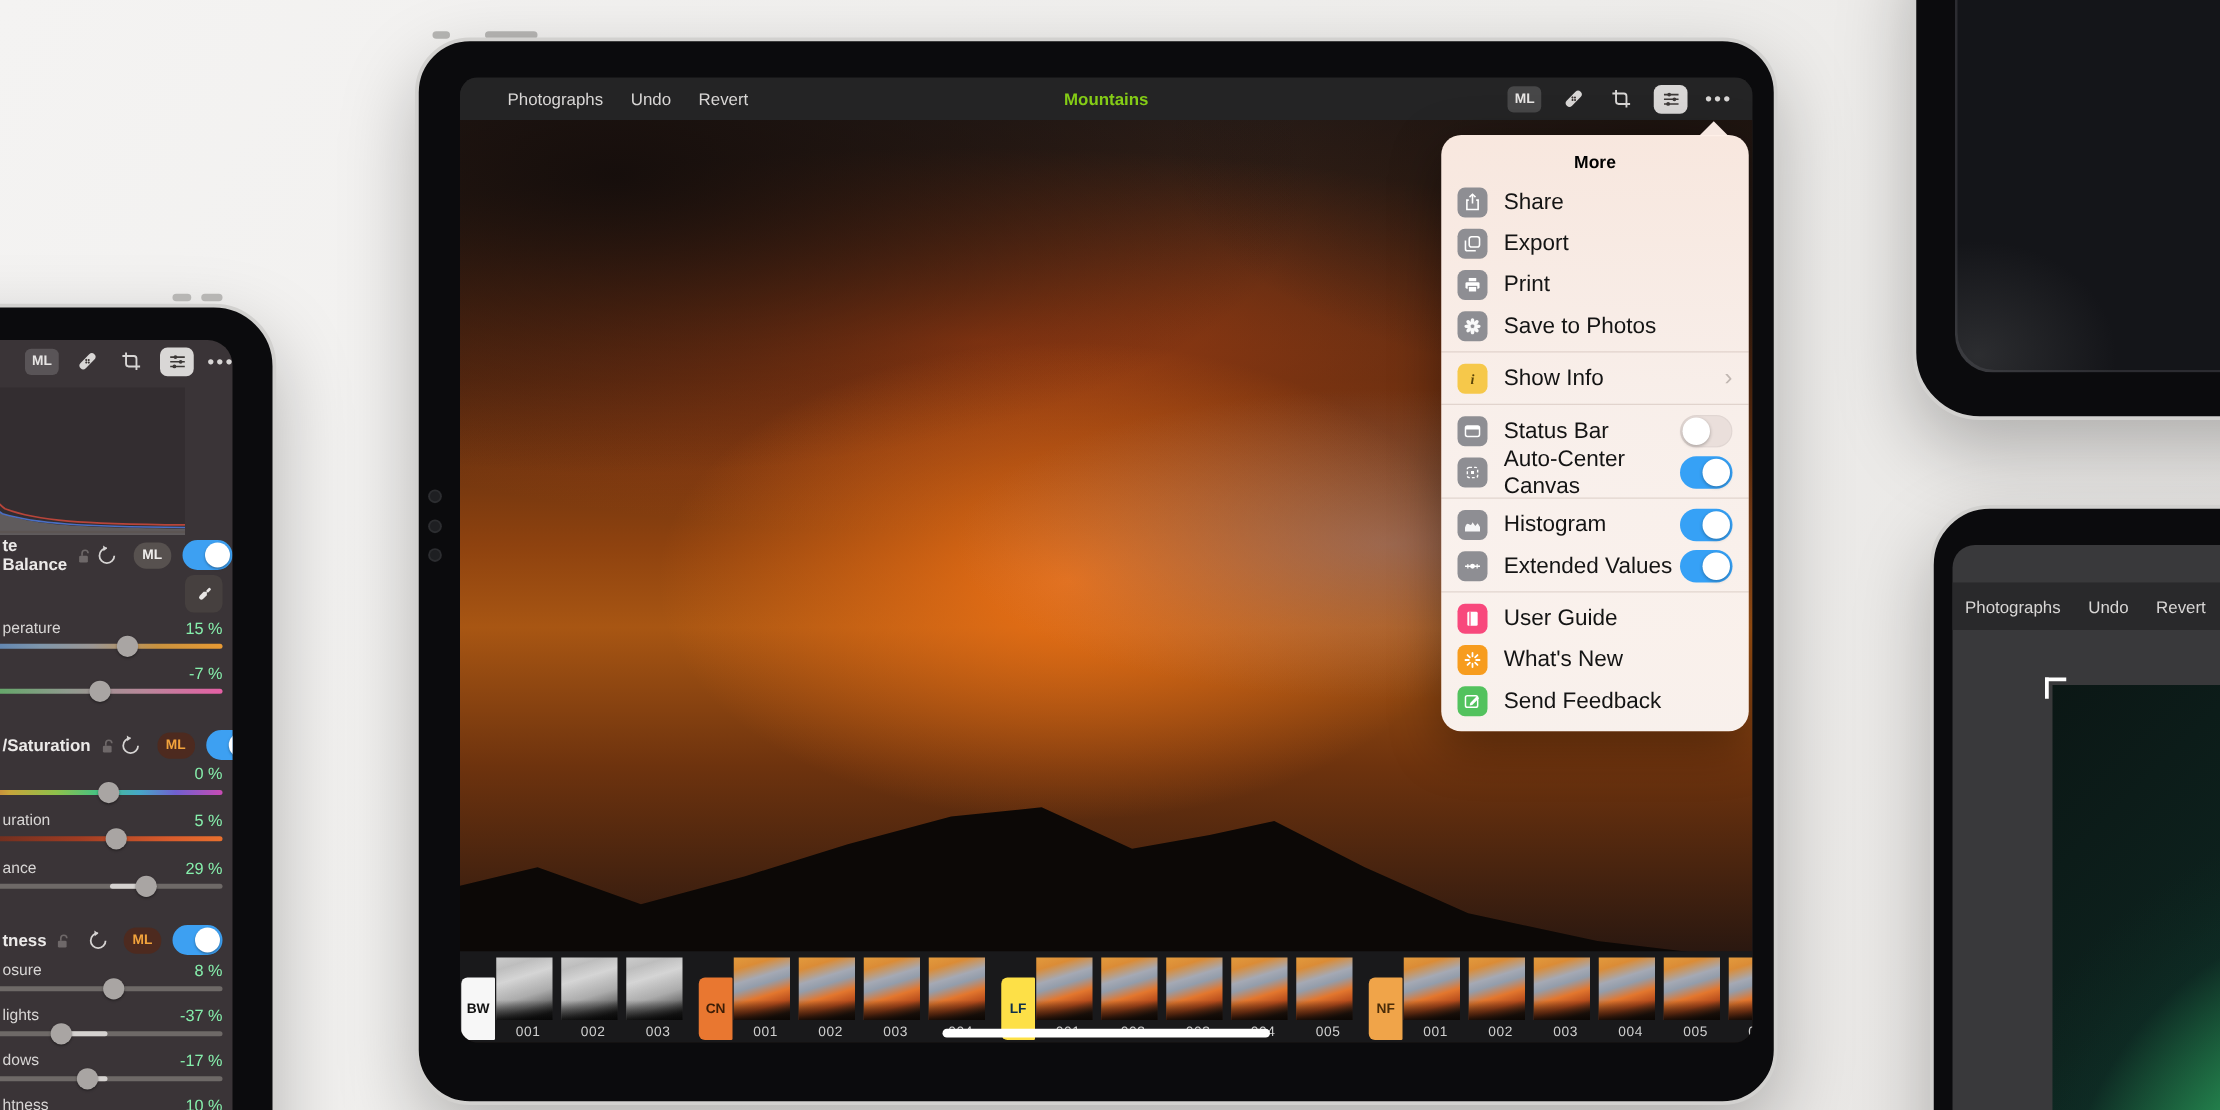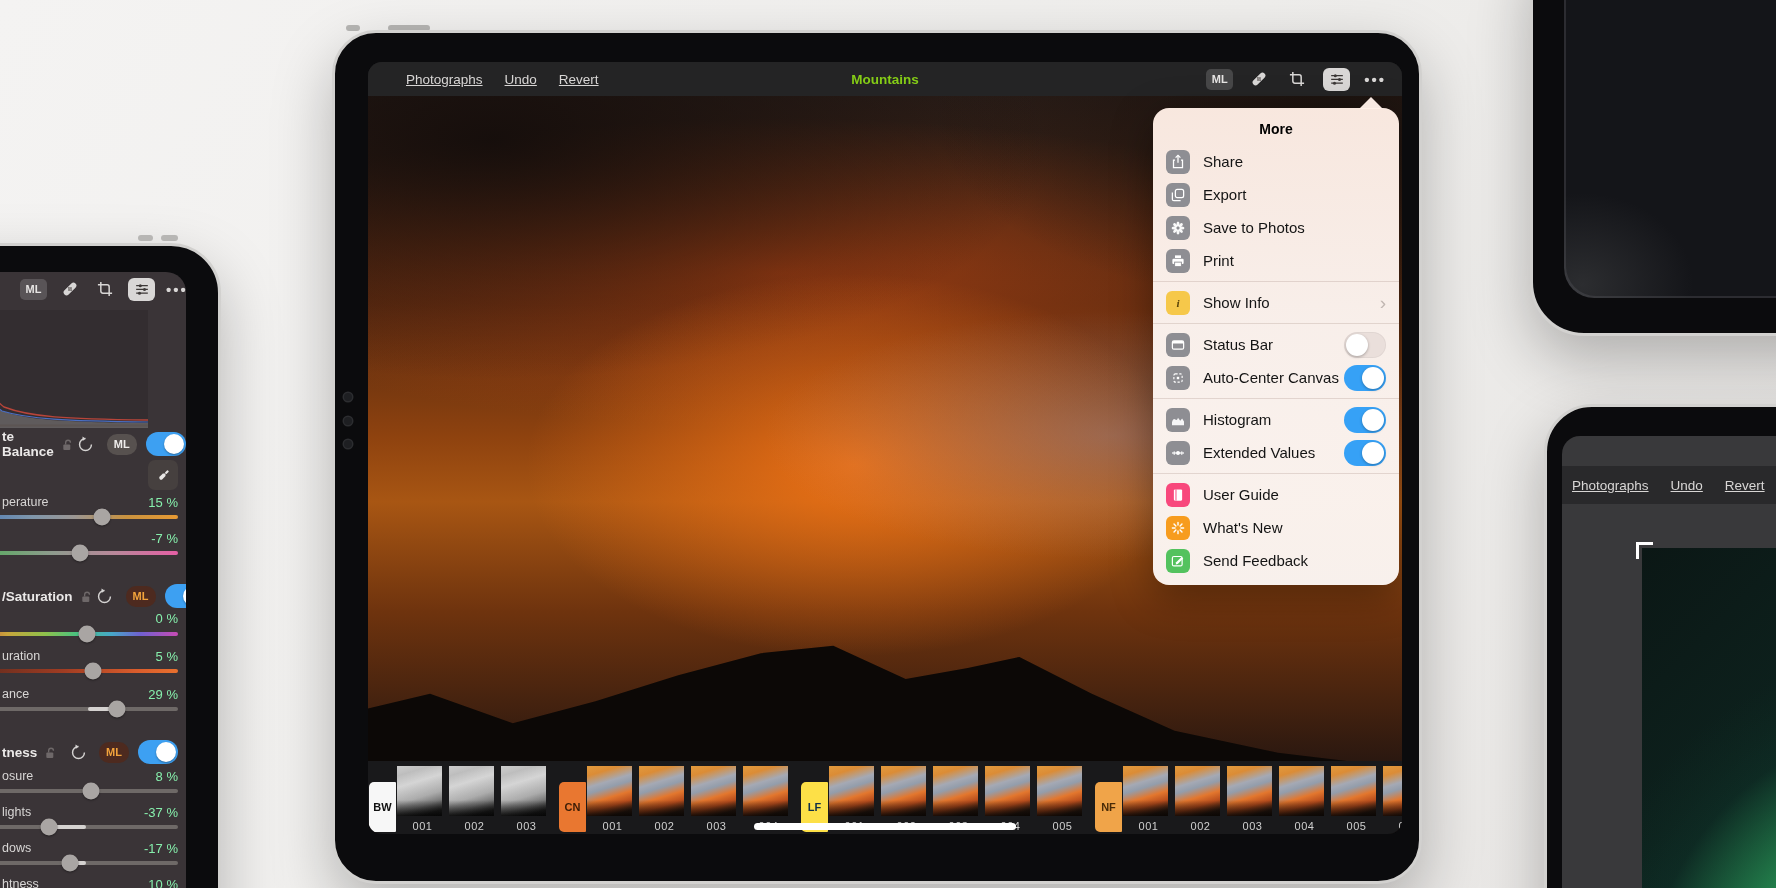--- a/index.html
+++ b/index.html
@@ -7,21 +7,21 @@
   #stage{position:relative;width:1776px;height:888px;overflow:hidden;
          background:linear-gradient(120deg,#f4f3f2 0%,#efeeec 55%,#e7e5e3 100%);}
   .ipad-body{position:absolute;background:#0b0b0d;border:3px solid #d2d1cf;
              box-shadow:0 24px 60px rgba(0,0,0,0.25);}
   .screen{position:absolute;overflow:hidden;}
   .edge-btn{position:absolute;background:#b7b6b4;border-radius:3px;}
 
   
   .tbar{position:absolute;left:0;right:0;display:flex;align-items:center;
         background:#242425;color:#d8d6d5;font-size:13.5px;}
-  .tb-text{margin-right:22px;cursor:default;text-decoration:underline;}
+  .tb-text{margin-right:22px;cursor:default;}
   .tb-title{position:absolute;left:50%;transform:translateX(-50%);font-weight:bold;color:#84cc16;}
   .tb-icons{margin-left:auto;display:flex;align-items:center;gap:14px;}
   .ml-badge{display:inline-flex;align-items:center;justify-content:center;
             width:27px;height:21px;border-radius:5px;background:rgba(255,255,255,0.16);
             color:#e7e5e4;font-size:11px;font-weight:bold;}
   .tb-ic{display:inline-flex;align-items:center;justify-content:center;width:24px;height:24px;}
   .sel-ic{background:#d9d7d6;border-radius:6px;width:27px;height:23px;
           display:inline-flex;align-items:center;justify-content:center;}
   .dots{letter-spacing:2px;font-size:15px;color:#d8d6d5;font-weight:bold;}
 
@@ -56,21 +56,21 @@
   
   #more-menu{position:absolute;left:785px;top:46px;width:246px;border-radius:16px;z-index:5;
     background:linear-gradient(180deg,rgba(255,238,229,0.97) 0%,rgba(253,245,241,0.97) 45%,rgba(252,246,243,0.97) 100%);
     box-shadow:0 12px 40px rgba(0,0,0,0.35);padding:10px 0 8px 0;}
   #menu-arrow{position:absolute;top:-11px;right:16px;width:0;height:0;
     border-left:12px solid transparent;border-right:12px solid transparent;
     border-bottom:12px solid rgba(255,240,232,0.97);}
   .menu-title{text-align:center;font-size:14px;font-weight:bold;color:#000;padding:3px 0 8px 0;}
   .mrow{display:flex;align-items:center;height:33px;padding:0 13px;}
   .mico{flex:none;width:24px;height:24px;border-radius:6px;display:flex;align-items:center;justify-content:center;}
-  .mlabel{margin-left:13px;font-size:15px;color:#141414;}
+  .mlabel{margin-left:13px;font-size:18px;color:#141414;}
   .msep{height:1px;background:rgba(120,90,80,0.18);margin:4px 0;}
   .chev{margin-left:auto;font-size:19px;color:#c0b6b1;line-height:1;}
   .toggle{margin-left:auto;flex:none;width:42px;height:26px;border-radius:13px;position:relative;}
   .toggle.off{background:#eadfdb;box-shadow:inset 0 0 0 1px rgba(0,0,0,0.04);}
   .toggle .tknob{position:absolute;top:2px;width:22px;height:22px;border-radius:50%;background:#fff;
                  box-shadow:0 1px 3px rgba(0,0,0,0.3);}
   .toggle.on .tknob{right:2px;}
   .toggle.off .tknob{left:2px;}
 
   
@@ -400,45 +400,45 @@
           <svg width="18" height="18" viewBox="0 0 24 24" fill="none" stroke="#fff" stroke-width="1.7">
               <rect x="8.5" y="4.5" width="11" height="11" rx="2.5"></rect>
               <path d="M15.5 19.5 H6.5 a2 2 0 0 1 -2 -2 V8.5"></path>
             </svg>
         </span>
 
         <span class="mlabel">Export</span>
       </div>
       <div class="mrow">
         <span class="mico" style="background: rgb(142, 142, 147);">
+          <svg width="18" height="18" viewBox="0 0 24 24">
+              <rect x="4.5" y="9" width="15" height="7" rx="1.5" fill="#fff"></rect>
+              <rect x="8" y="4.5" width="8" height="3.5" fill="#fff"></rect>
+              <rect x="7.5" y="13.5" width="9" height="6" fill="#fff" stroke="#8e8e93" stroke-width="1.2"></rect>
+            </svg>
+        </span>
+        <span class="mlabel">Print</span>
+      </div>
+      <div class="mrow">
+        <span class="mico" style="background: rgb(142, 142, 147);">
           <svg width="18" height="18" viewBox="0 0 24 24" fill="#fff" opacity="0.95">
               <g>
                 <ellipse cx="12" cy="6.8" rx="2" ry="3.4"></ellipse>
                 <ellipse cx="12" cy="6.8" rx="2" ry="3.4" transform="rotate(45 12 12)"></ellipse>
                 <ellipse cx="12" cy="6.8" rx="2" ry="3.4" transform="rotate(90 12 12)"></ellipse>
                 <ellipse cx="12" cy="6.8" rx="2" ry="3.4" transform="rotate(135 12 12)"></ellipse>
                 <ellipse cx="12" cy="6.8" rx="2" ry="3.4" transform="rotate(180 12 12)"></ellipse>
                 <ellipse cx="12" cy="6.8" rx="2" ry="3.4" transform="rotate(225 12 12)"></ellipse>
                 <ellipse cx="12" cy="6.8" rx="2" ry="3.4" transform="rotate(270 12 12)"></ellipse>
                 <ellipse cx="12" cy="6.8" rx="2" ry="3.4" transform="rotate(315 12 12)"></ellipse>
               </g>
             </svg>
         </span>
         <span class="mlabel">Save to Photos</span>
       </div>
-      <div class="mrow">
-        <span class="mico" style="background: rgb(142, 142, 147);">
-          <svg width="18" height="18" viewBox="0 0 24 24">
-              <rect x="4.5" y="9" width="15" height="7" rx="1.5" fill="#fff"></rect>
-              <rect x="8" y="4.5" width="8" height="3.5" fill="#fff"></rect>
-              <rect x="7.5" y="13.5" width="9" height="6" fill="#fff" stroke="#8e8e93" stroke-width="1.2"></rect>
-            </svg>
-        </span>
-        <span class="mlabel">Print</span>
-      </div>
 
       <div class="msep"></div>
 
       <div class="mrow">
         <span class="mico" style="background: rgb(246, 200, 74);">
           <svg width="18" height="18" viewBox="0 0 24 24">
               <text x="12" y="17.5" text-anchor="middle" font-family="Liberation Serif, serif" font-size="15" font-weight="bold" font-style="italic" fill="#5a4408">i</text>
             </svg>
         </span>
         <span class="mlabel">Show Info</span>

